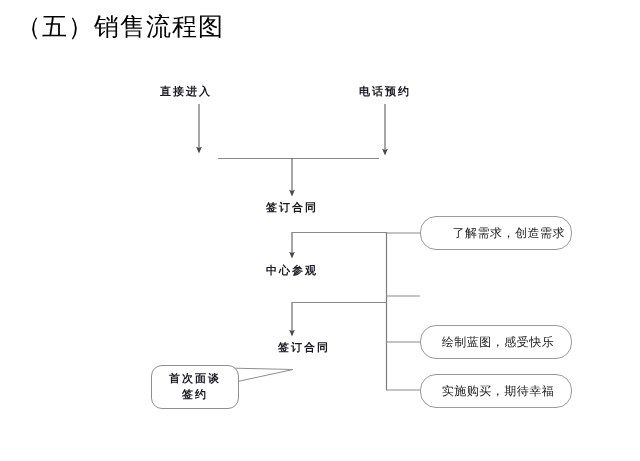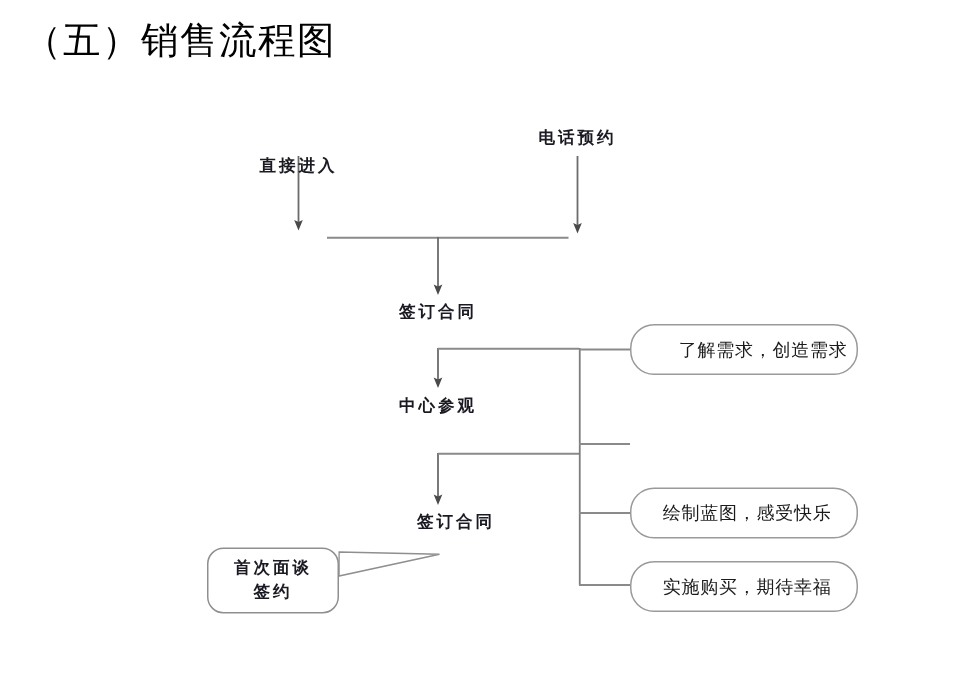--- a/index.html
+++ b/index.html
@@ -135,36 +135,36 @@
     </g>
 
     <path d="M226,368 L293,369.5 L226,384 Z" fill="#ffffff" stroke="#8f8f8f" stroke-width="1"></path>
     <line x1="224" y1="367" x2="224" y2="385" stroke="#ffffff" stroke-width="3"></line>
   </svg>
 
   <div class="layer">
 
     <div class="page-title">（五）销售流程图</div>
 
-    <div class="stage-label" style="left:199px; top:84px;margin-top:19px;">直接进入</div>
+    <div class="stage-label" style="left:186px; top:84px;">直接进入</div>
     <div class="stage-label" style="left:385px; top:84px;">电话预约</div>
 
     <div class="stage-label" style="left:292px; top:200px;">签订合同</div>
     <div class="stage-label" style="left:292px; top:263px;">中心参观</div>
     <div class="stage-label" style="left:304px; top:340px;">签订合同</div>
 
     <div class="info-box" style="left:420px; top:216px; width:152px; height:34px;">
       <span class="info-box-text">了解需求，创造需求</span>
     </div>
     <div class="info-box" style="left:420px; top:374px; width:152px; height:34px; justify-content:center;">
       <span class="info-box-text">实施购买，期待幸福</span>
     </div>
     <div class="info-box" style="left:420px; top:325px; width:152px; height:34px; justify-content:center;">
       <span class="info-box-text">绘制蓝图，感受快乐</span>
     </div>
 
-    <div class="callout" style="left:138px; top:365px; width:88px; height:44px;">
+    <div class="callout" style="left:151px; top:365px; width:88px; height:44px;">
       <span class="callout-line">首次面谈</span>
       <span class="callout-line">签约</span>
     </div>
 
   </div>
 </div>
 
 </body></html>

